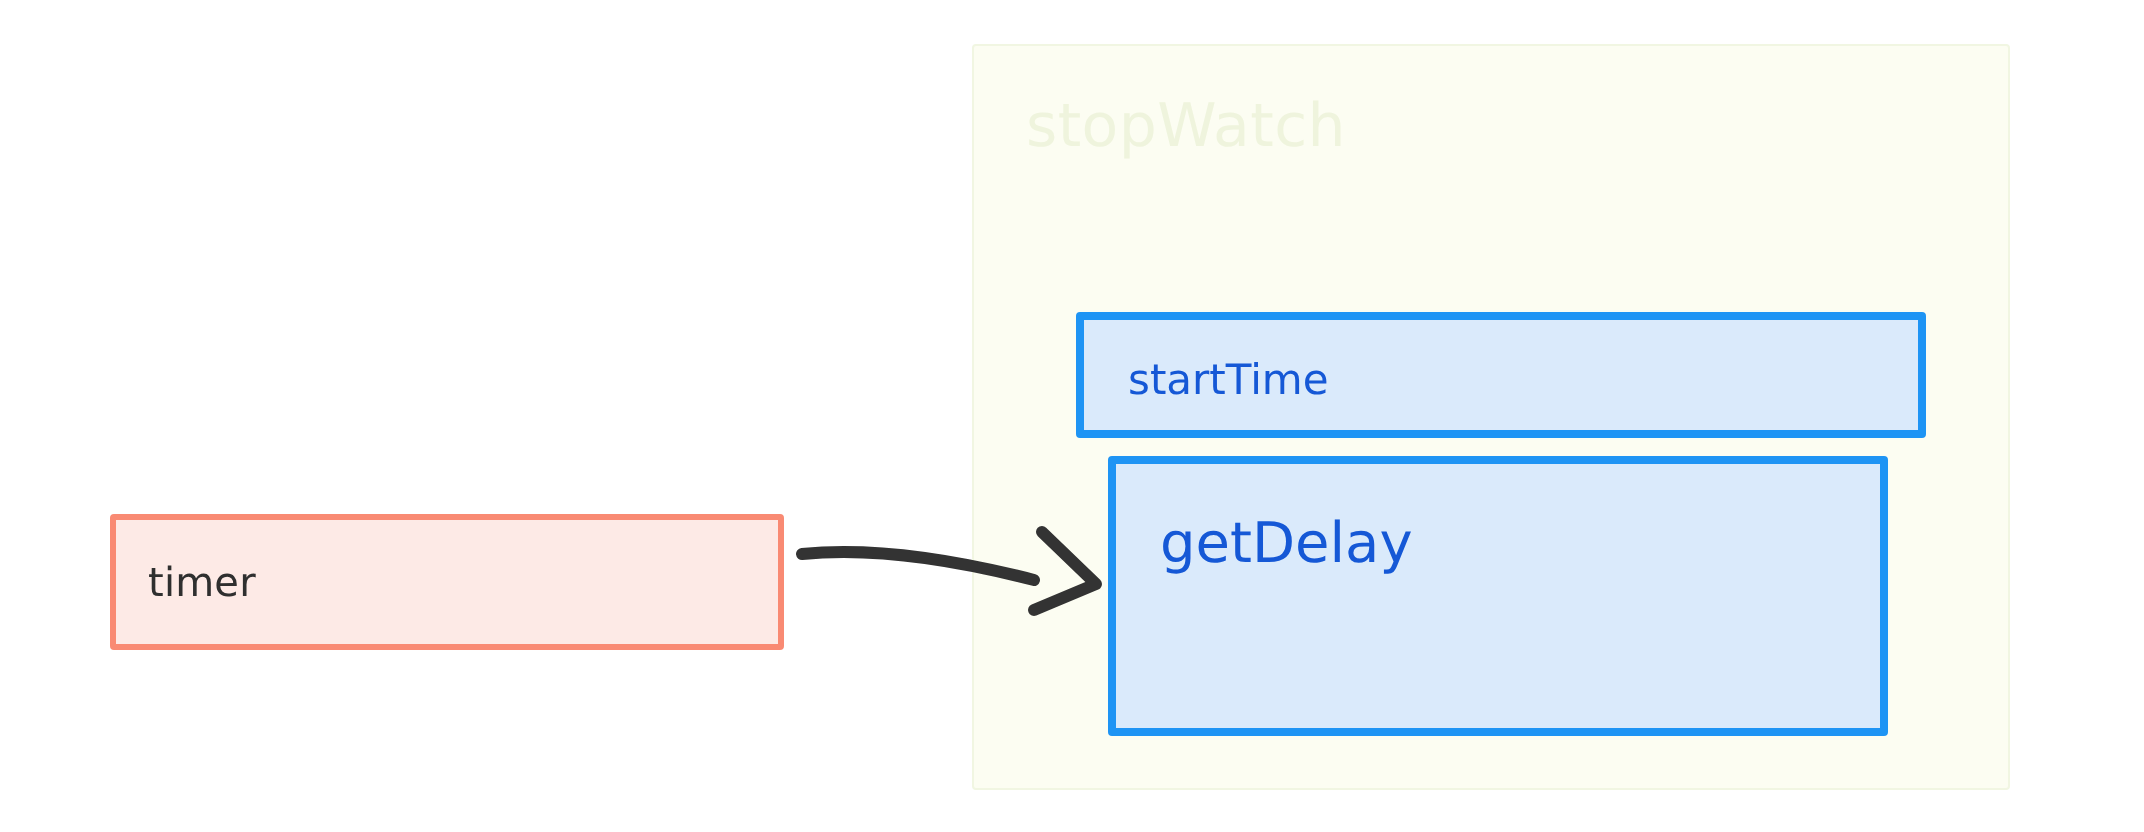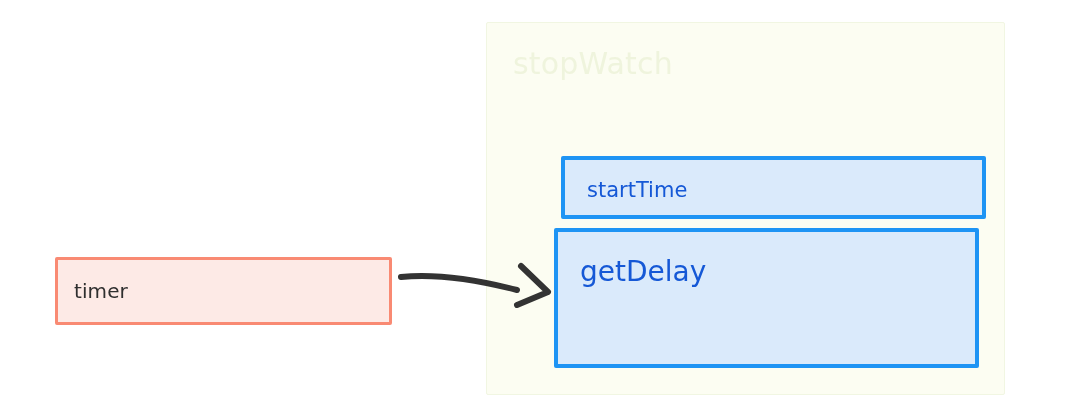--- a/index.html
+++ b/index.html
@@ -89,21 +89,21 @@
     height: 63px;
   }
   .node-starttime .node-label {
     top: 20px;
     font-size: 21px;
   }
 
   .node-getdelay {
     left: 553px;
     top: 227px;
-    width: 425px;
+    width: 390px;
     height: 140px;
     padding-left: 44px;
   }
   .node-getdelay .node-label {
     top: 26px;
     font-size: 28px;
   }
 
   
   .edge-arrow {
@@ -116,21 +116,21 @@
   }
 </style>
 </head>
 <body>
 
 <div id="canvas">
 
   <div class="container-stopwatch">
     <div class="container-title">stopWatch</div>
 
-    <div class="node-blue node-starttime" style="left:74px; top:133px;">
+    <div class="node-blue node-starttime" style="left:51px; top:133px;">
       <span class="node-label">startTime</span>
     </div>
 
     <div class="node-blue node-getdelay" style="left:67px; top:205px;">
       <span class="node-label">getDelay</span>
     </div>
   </div>
 
   <div class="node-timer">
     <span class="node-label">timer</span>

